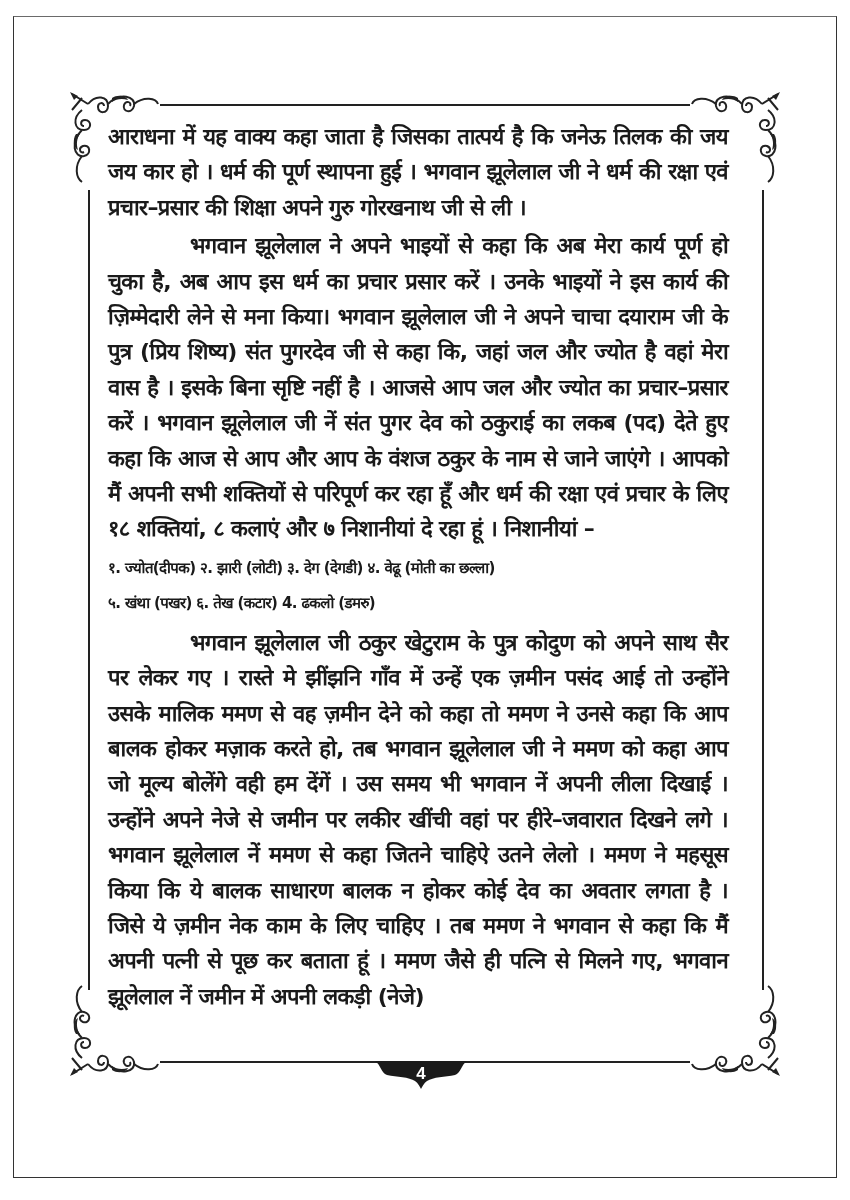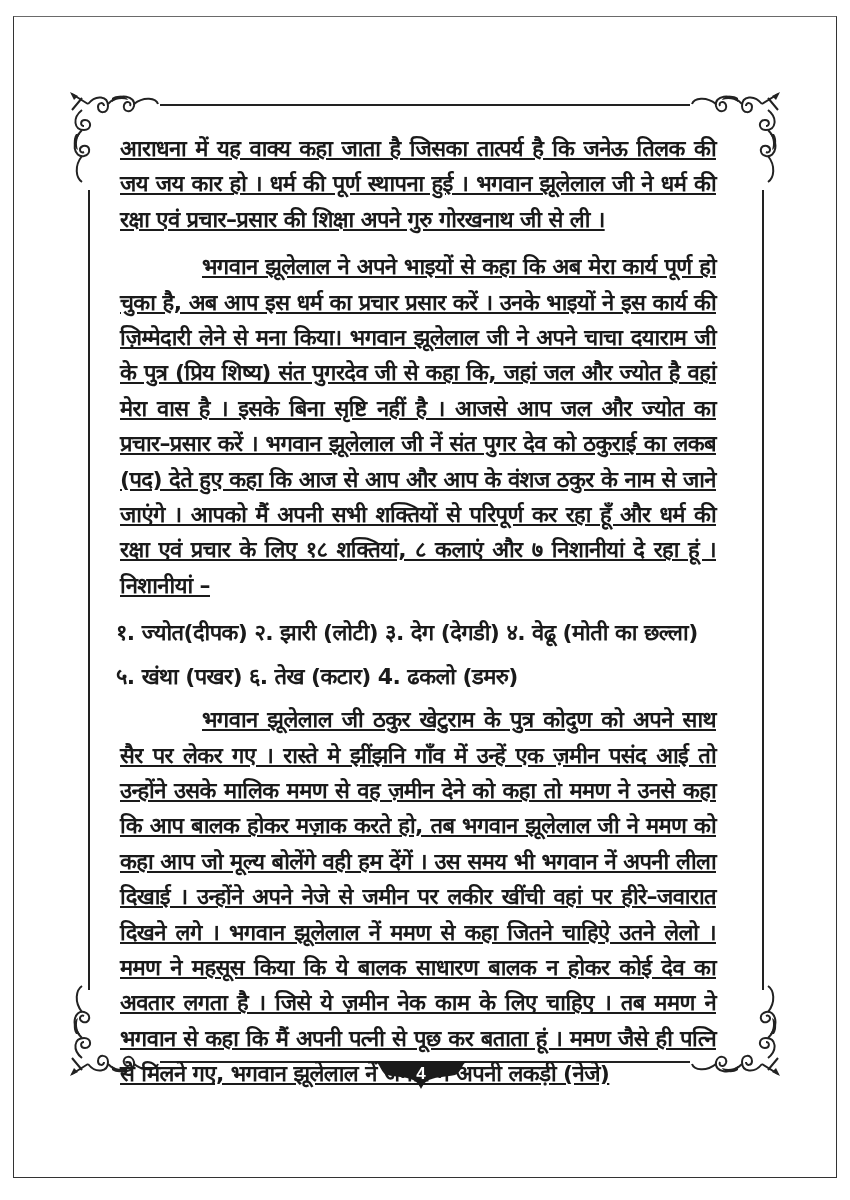--- a/index.html
+++ b/index.html
@@ -16,26 +16,26 @@
   .corner svg { width: 100%; height: 100%; overflow: visible; }
   .corner-tl { left: 68px; top: 90px; }
   .corner-tr { left: 672px; top: 90px; transform: scaleX(-1); }
   .corner-bl { left: 68px; top: 968px; transform: scaleY(-1); }
   .corner-br { left: 672px; top: 968px; transform: scale(-1,-1); }
   .page-badge { position: absolute; left: 375px; top: 1061px; width: 92px; height: 28px; }
   .page-badge svg { position: absolute; left: 0; top: 0; width: 100%; height: 100%; }
   .page-number { position: absolute; left: 0; right: 0; top: 3px; text-align: center;
          color: #fff; font-weight: bold; font-size: 17px; font-family: "Liberation Sans", sans-serif; }
   .content { position: absolute; left: 108px; top: 119px; width: 620px; }
-  .para { margin: 12px; font-size: 22px; line-height: 35.4px; font-weight: bold;
-          text-align: justify; text-align-last: left; letter-spacing: -0.6px; text-decoration: underline; }
+  .para { margin: 0; font-size: 22px; line-height: 35.4px; font-weight: bold;
+          text-align: justify; text-align-last: left; letter-spacing: -0.6px; }
   .para.indent { text-indent: 82px; }
   .para + .para { margin-top: 0; }
   .gap-before { margin-top: 3px !important; }
-  .list-line { margin: 8px; font-size: 22px; line-height: 35.4px; font-weight: bold;
+  .list-line { margin: 0; font-size: 15px; line-height: 35.4px; font-weight: bold;
                letter-spacing: -0.6px; white-space: nowrap; }
 </style>
 </head>
 <body>
 
 <div class="page-border"></div>
 
 <div class="frame-line frame-top"></div>
 <div class="frame-line frame-bottom"></div>
 <div class="frame-line frame-left"></div>

